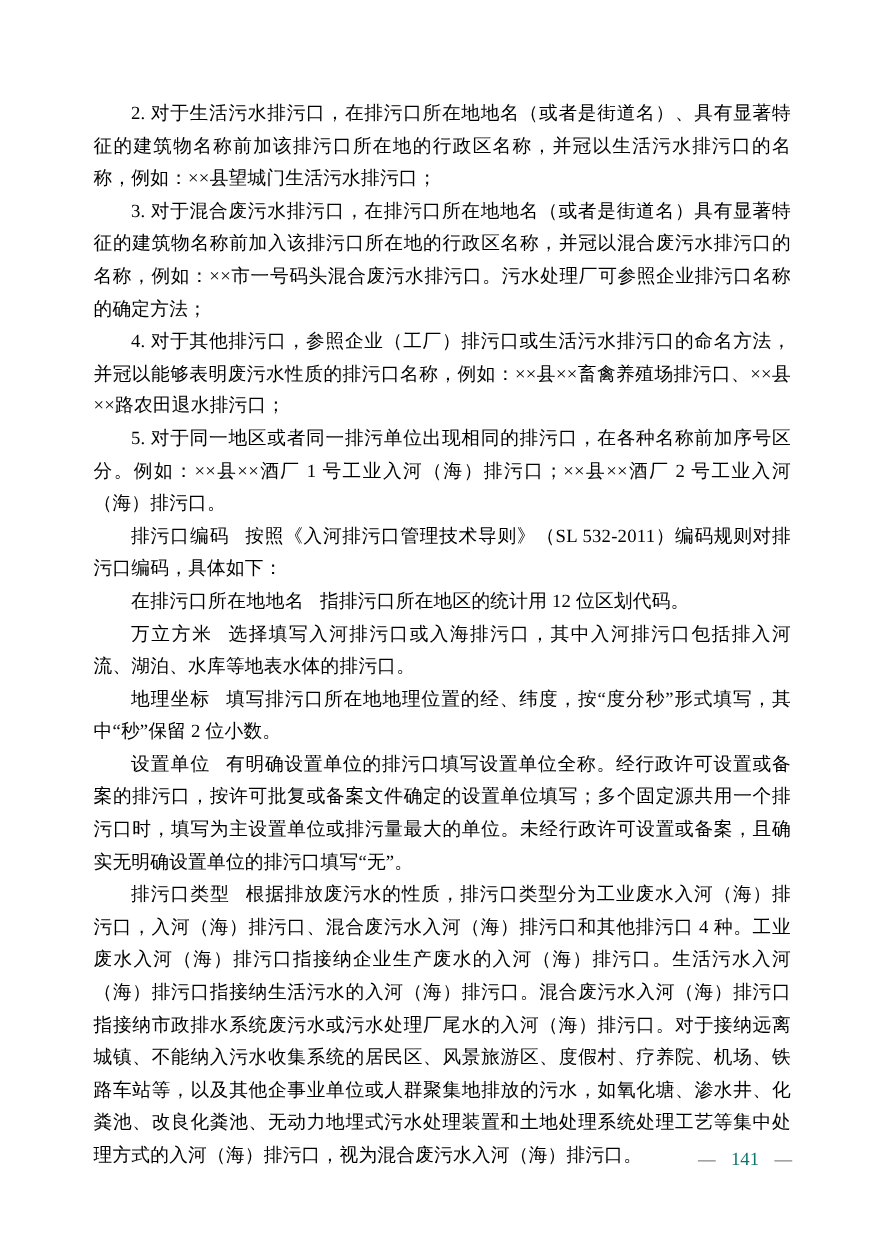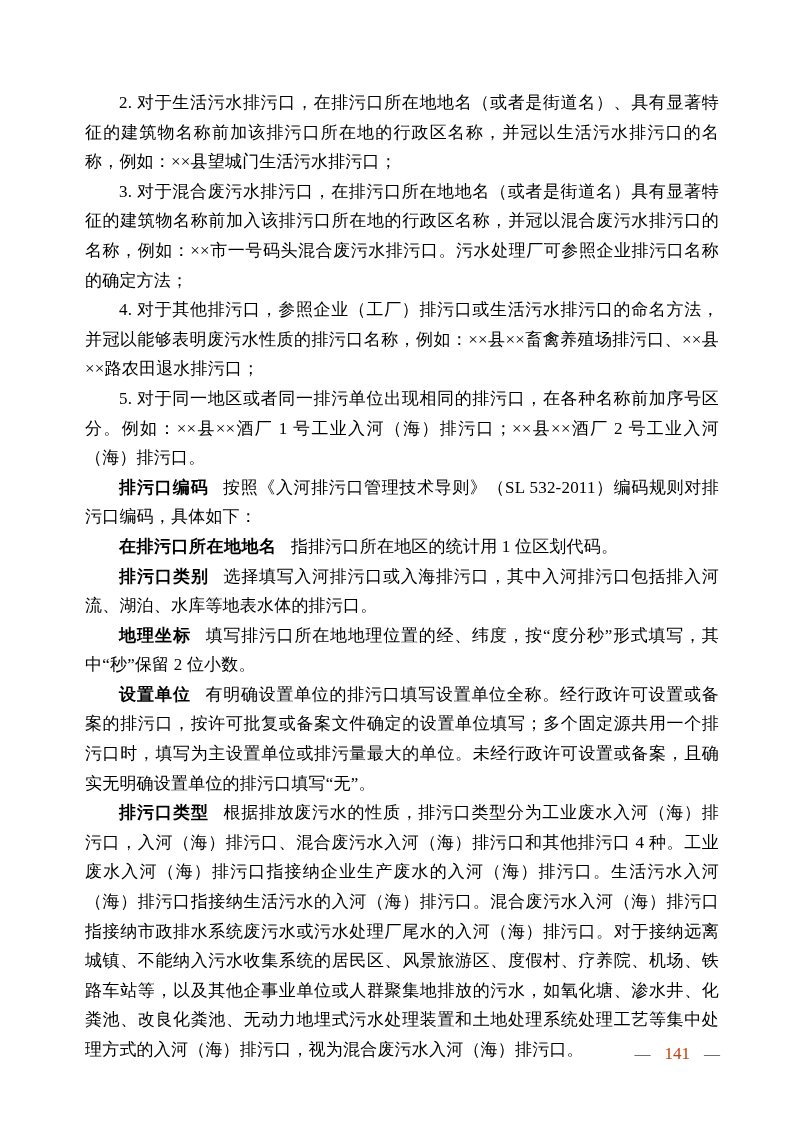--- a/index.html
+++ b/index.html
@@ -32,41 +32,41 @@
     margin: 0;
     font-size: 17px;
     line-height: 29.6px;
     text-align: justify;
     text-indent: 2em;
     letter-spacing: 0.2px;
     word-break: break-all;
   }
   .para b.lead {
     font-family: "Liberation Sans", "DejaVu Sans", sans-serif;
-    font-weight: bold;
+    font-weight: normal;
     padding-right: 0.85em;
     letter-spacing: 0.5px;
   }
   .para b.lead:empty {
     padding-right: 0;
   }
   .footer {
     position: absolute;
     top: 1044px;
     right: 80px;
     font-size: 17px;
     line-height: 20px;
     white-space: nowrap;
   }
   .footer .dash {
     color: #555555;
     font-size: 16px;
   }
   .footer .pagenum {
-    color: #c2410c;
+    color: #0f766e;
     margin: 0 14px;
     font-size: 17px;
   }
 </style>
 </head>
 <body>
 
 <div class="page">
   <div class="content">
 
@@ -75,23 +75,23 @@
     <p class="para"><b class="lead"></b><span>3. 对于混合废污水排污口，在排污口所在地地名（或者是街道名）具有显著特征的建筑物名称前加入该排污口所在地的行政区名称，并冠以混合废污水排污口的名称，例如：××市一号码头混合废污水排污口。污水处理厂可参照企业排污口名称的确定方法；</span></p>
 
     <p class="para"><b class="lead"></b><span>4. 对于其他排污口，参照企业（工厂）排污口或生活污水排污口的命名方法，并冠以能够表明废污水性质的排污口名称，例如：××县××畜禽养殖场排污口、××县××路农田退水排污口；</span></p>
 
     <p class="para"><b class="lead"></b><span>5. 对于同一地区或者同一排污单位出现相同的排污口，在各种名称前加序号区分。例如：××县××酒厂 1 号工业入河（海）排污口；××县××酒厂 2 号工业入河（海）排污口。</span></p>
 
     <p class="para"><b class="lead">排污口编码</b><span>按照《入河排污口管理技术导则》（SL 532-2011）编码规则对排污口编码，具体如下：</span></p>
 
 
 
-    <p class="para"><b class="lead">在排污口所在地地名</b><span>指排污口所在地区的统计用 1 位区划代码。</span></p>
+    <p class="para"><b class="lead">在排污口所在地地名</b><span>指排污口所在地区的统计用 12 位区划代码。</span></p>
 
-    <p class="para"><b class="lead">排污口类别</b><span>选择填写入河排污口或入海排污口，其中入河排污口包括排入河流、湖泊、水库等地表水体的排污口。</span></p>
+    <p class="para"><b class="lead">万立方米</b><span>选择填写入河排污口或入海排污口，其中入河排污口包括排入河流、湖泊、水库等地表水体的排污口。</span></p>
 
     <p class="para"><b class="lead">地理坐标</b><span>填写排污口所在地地理位置的经、纬度，按“度分秒”形式填写，其中“秒”保留 2 位小数。</span></p>
 
     <p class="para"><b class="lead">设置单位</b><span>有明确设置单位的排污口填写设置单位全称。经行政许可设置或备案的排污口，按许可批复或备案文件确定的设置单位填写；多个固定源共用一个排污口时，填写为主设置单位或排污量最大的单位。未经行政许可设置或备案，且确实无明确设置单位的排污口填写“无”。</span></p>
 
 
     <p class="para"><b class="lead">排污口类型</b><span>根据排放废污水的性质，排污口类型分为工业废水入河（海）排污口，入河（海）排污口、混合废污水入河（海）排污口和其他排污口 4 种。工业废水入河（海）排污口指接纳企业生产废水的入河（海）排污口。生活污水入河（海）排污口指接纳生活污水的入河（海）排污口。混合废污水入河（海）排污口指接纳市政排水系统废污水或污水处理厂尾水的入河（海）排污口。对于接纳远离城镇、不能纳入污水收集系统的居民区、风景旅游区、度假村、疗养院、机场、铁路车站等，以及其他企事业单位或人群聚集地排放的污水，如氧化塘、渗水井、化粪池、改良化粪池、无动力地埋式污水处理装置和土地处理系统处理工艺等集中处理方式的入河（海）排污口，视为混合废污水入河（海）排污口。</span></p>
 
   </div>
 

